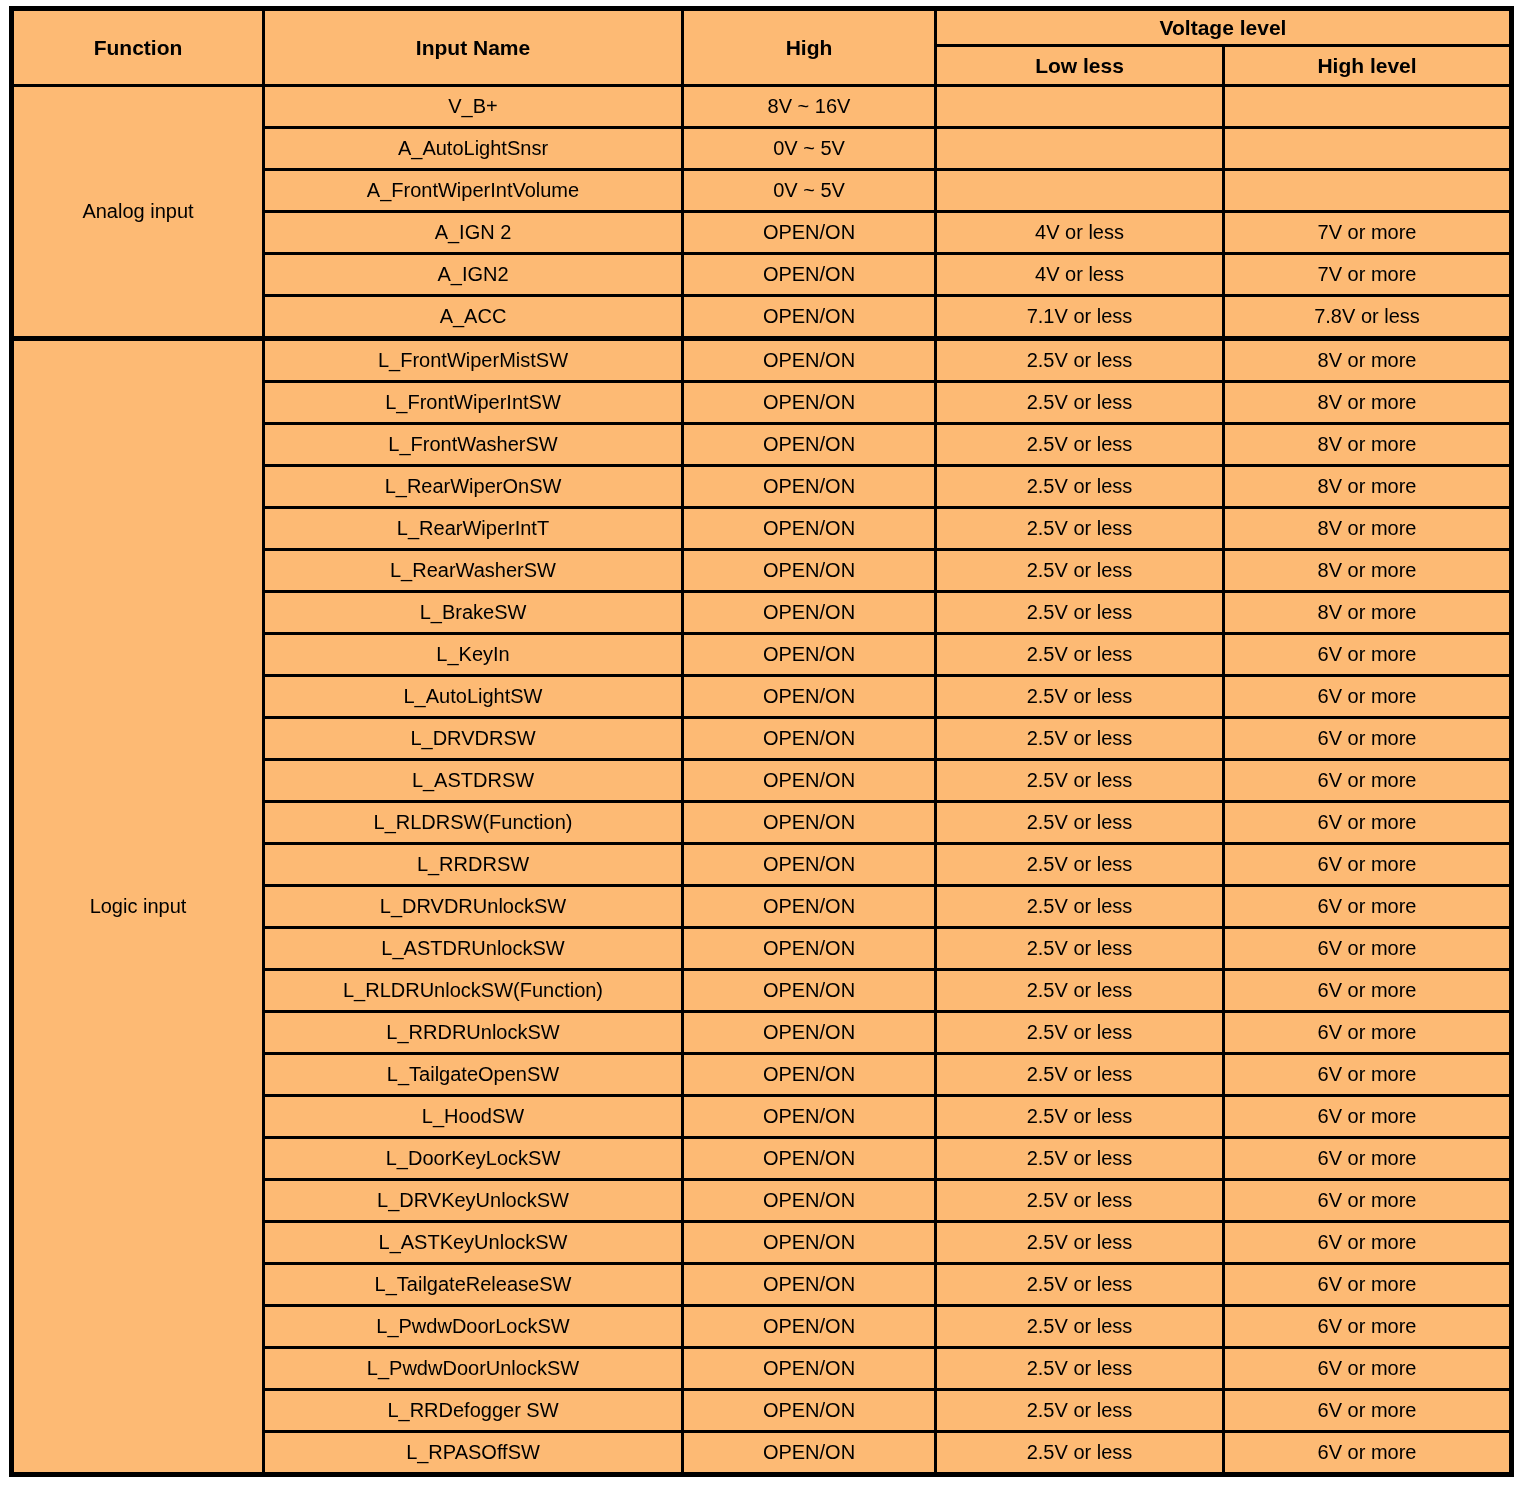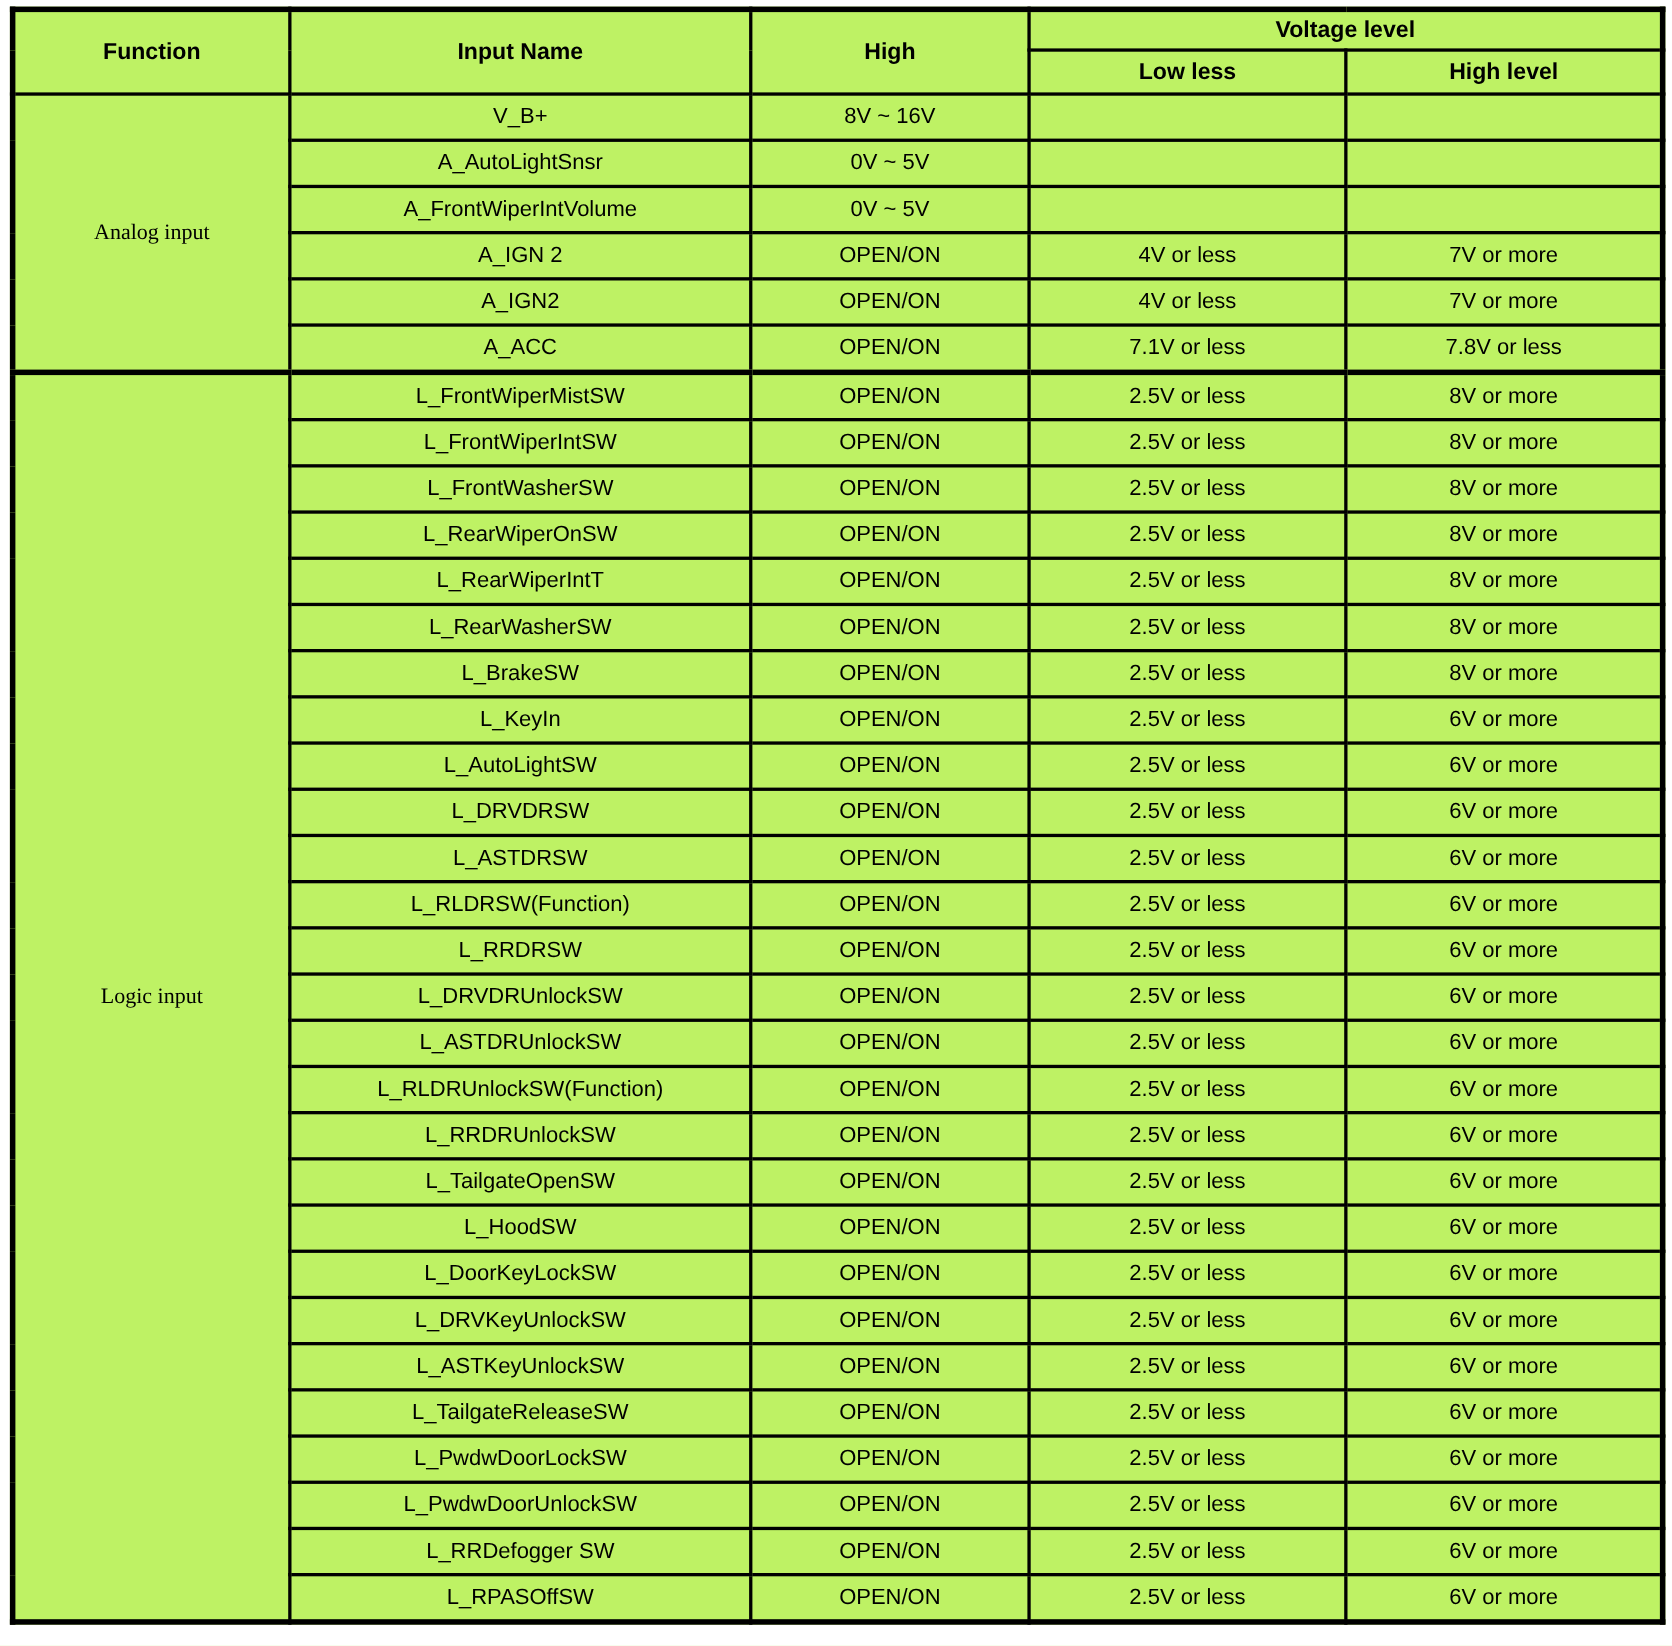--- a/index.html
+++ b/index.html
@@ -18,21 +18,21 @@
     box-sizing: border-box;
     padding: 6px 9px;
     background: #ffffff;
     overflow: hidden;
   }
   table.spec {
     border-collapse: collapse;
     table-layout: fixed;
     width: 1500px;
     border: 5px solid #000000;
-    background: #bef264;
+    background: #fdba74;
   }
   table.spec th,
   table.spec td {
     border: 3px solid #000000;
     text-align: center;
     vertical-align: middle;
     padding: 0 4px;
     white-space: nowrap;
     overflow: hidden;
   }
@@ -41,21 +41,21 @@
     font-size: 21px;
   }
   table.spec td {
     font-size: 20px;
     height: 39px;
   }
   tr.hdr-top th { height: 33px; }
   tr.hdr-sub th { height: 37px; }
   
   tr.section-start td { border-top-width: 5px; }
-  td.fn-cell { font-size: 20px; font-family: Liberation Serif, serif; }
+  td.fn-cell { font-size: 20px; }
 </style>
 </head>
 <body>
 
 <div class="page">
   <table class="spec">
     <colgroup>
       <col style="width:252px">
       <col style="width:419px">
       <col style="width:253px">

